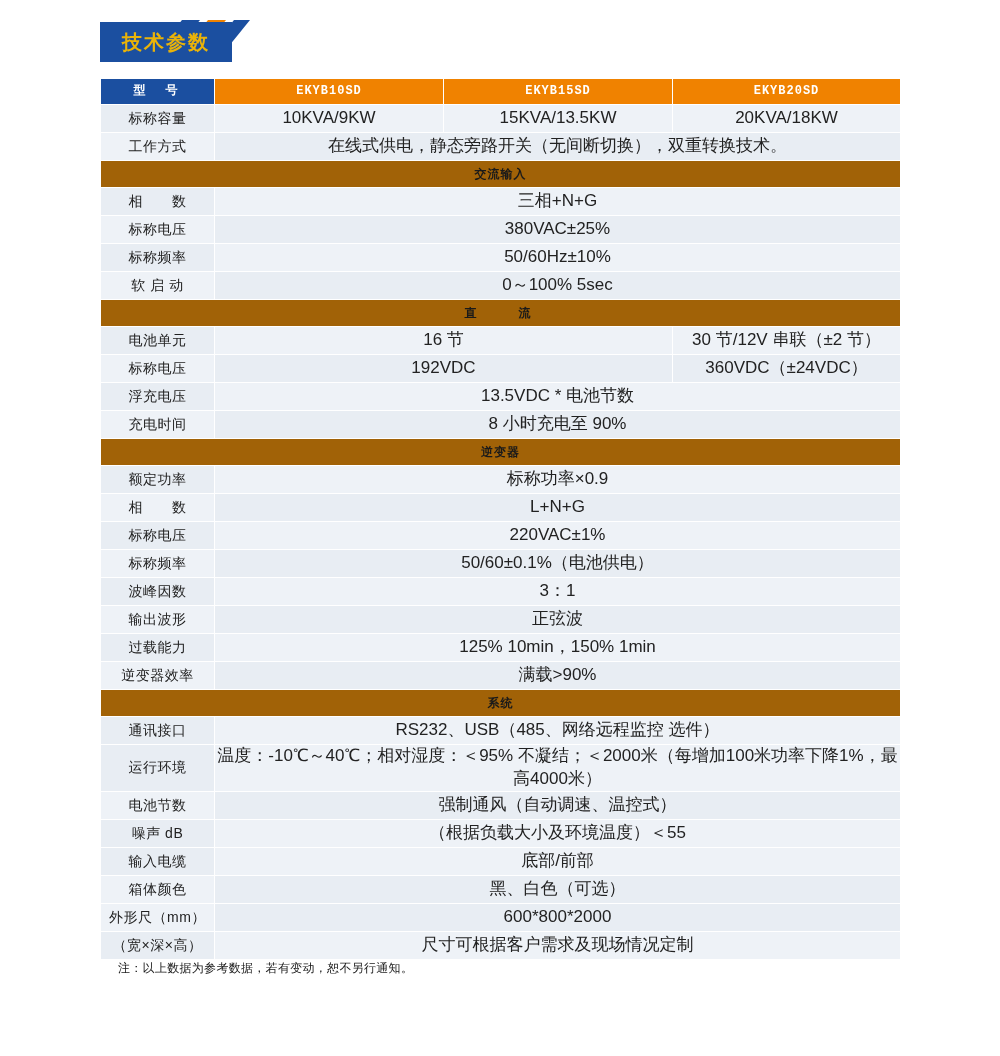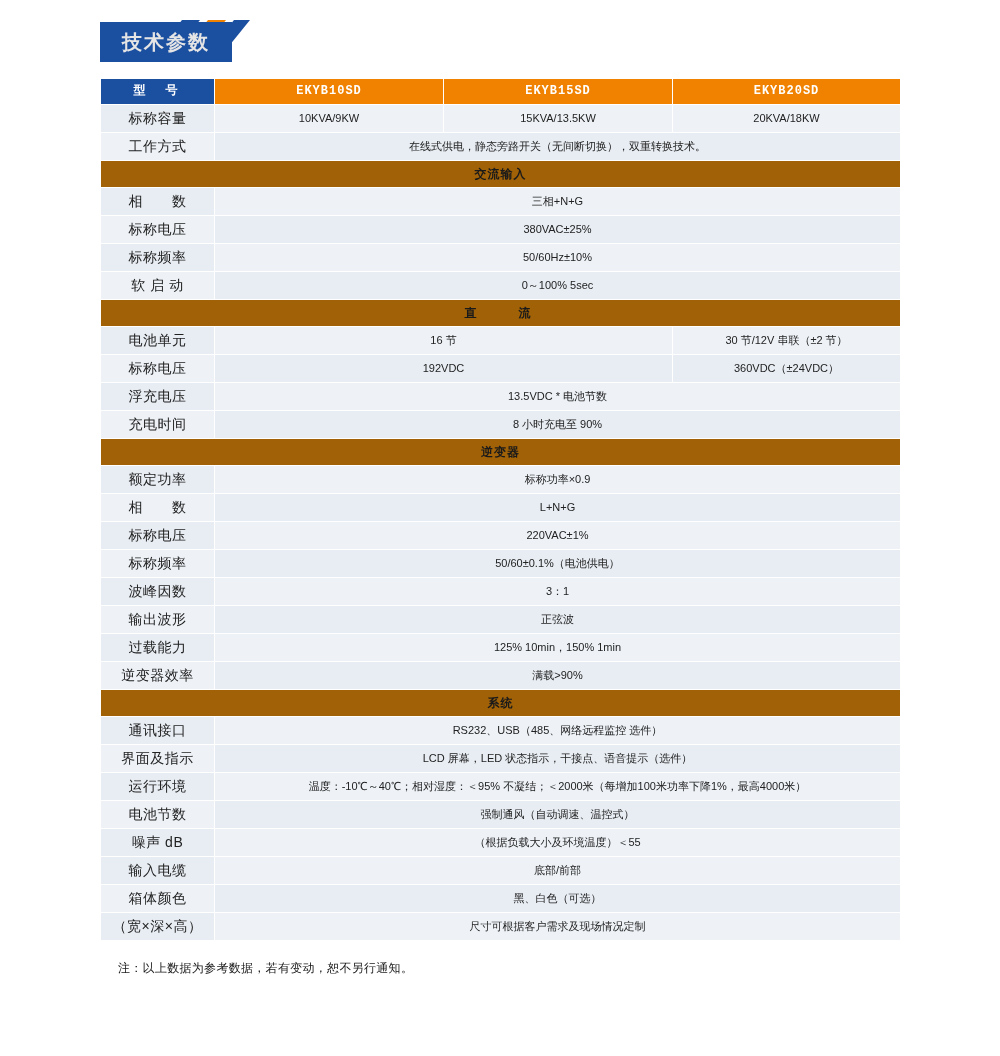--- a/index.html
+++ b/index.html
@@ -25,21 +25,21 @@
   .header {
     position: absolute;
     left: 100px;
     top: 22px;
     height: 40px;
     display: flex;
     align-items: stretch;
   }
   .header-tag {
     background: #1b4fa0;
-    color: #e5e5e5;
+    color: #eab308;
     font-size: 20px;
     font-weight: bold;
     letter-spacing: 2px;
     padding: 0 22px;
     display: flex;
     align-items: center;
     height: 40px;
     box-sizing: border-box;
     position: relative;
     z-index: 2;
@@ -82,21 +82,21 @@
     color: #222;
     font-size: 14px;
     letter-spacing: 0.5px;
   }
   td.label.odd {
     background: #eef2f7;
   }
   td.value {
     background: #eef2f7;
     color: #222;
-    font-size: 11px;
+    font-size: 17px;
   }
   td.value.alt {
     background: #e8edf3;
   }
 
   tr.head td {
     background: #f08200;
     color: #ffffff;
     font-weight: bold;
     font-size: 12px;
@@ -247,44 +247,44 @@
           <td class="value alt" colspan="3">满载&gt;90%</td>
         </tr>
         <tr class="section">
           <td colspan="4">系统</td>
         </tr>
         <tr class="small-gap">
           <td class="label">通讯接口</td>
           <td class="value" colspan="3">RS232、USB（485、网络远程监控 选件）</td>
         </tr>
         <tr class="small-gap">
-          <td class="label odd">界面及指示</td>
-          <td class="value alt" colspan="3">LCD 屏幕，LED 状态指示，干接点、语音提示（选件）</td>
-        </tr>
-        <tr class="small-gap">
           <td class="label">运行环境</td>
           <td class="value" colspan="3">温度：-10℃～40℃；相对湿度：＜95% 不凝结；＜2000米（每增加100米功率下降1%，最高4000米）</td>
         </tr>
         <tr class="small-gap">
           <td class="label odd">电池节数</td>
           <td class="value alt" colspan="3">强制通风（自动调速、温控式）</td>
         </tr>
         <tr class="small-gap">
           <td class="label">噪声 dB</td>
           <td class="value" colspan="3">（根据负载大小及环境温度）＜55</td>
         </tr>
         <tr class="small-gap">
           <td class="label">输入电缆</td>
           <td class="value" colspan="3">底部/前部</td>
         </tr>
         <tr class="small-gap">
           <td class="label odd">箱体颜色</td>
           <td class="value alt" colspan="3">黑、白色（可选）</td>
         </tr>
         <tr class="small-gap">
+          <td class="label odd">外形尺（mm）</td>
+          <td class="value alt" colspan="3">600*800*2000</td>
+        </tr>
+        <tr class="small-gap">
           <td class="label">（宽×深×高）</td>
           <td class="value" colspan="3">尺寸可根据客户需求及现场情况定制</td>
         </tr>
       </tbody>
   </table>
 
   <div class="note">注：以上数据为参考数据，若有变动，恕不另行通知。</div>
 </div>
 
 </body></html>

